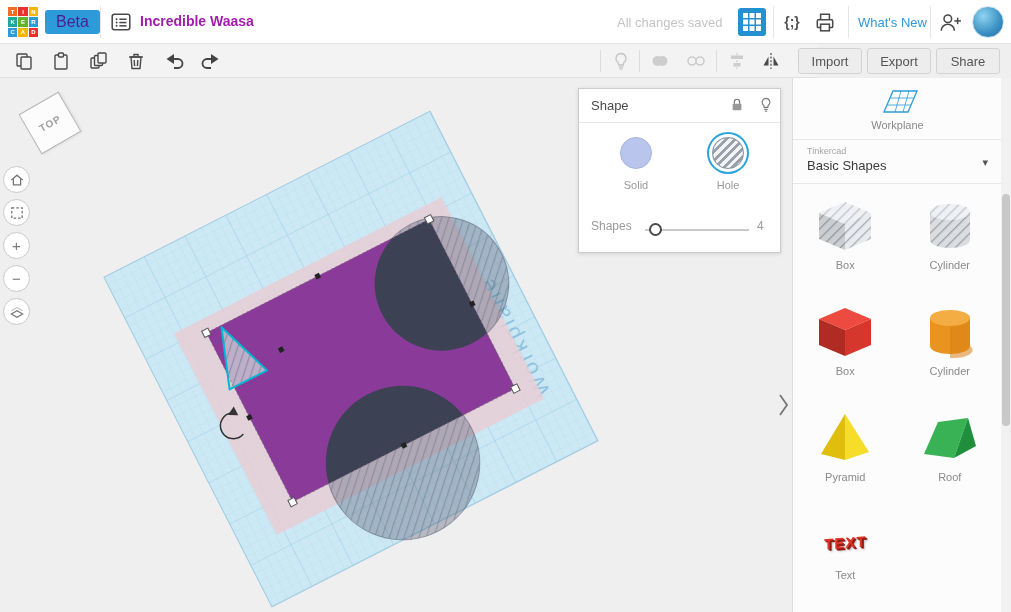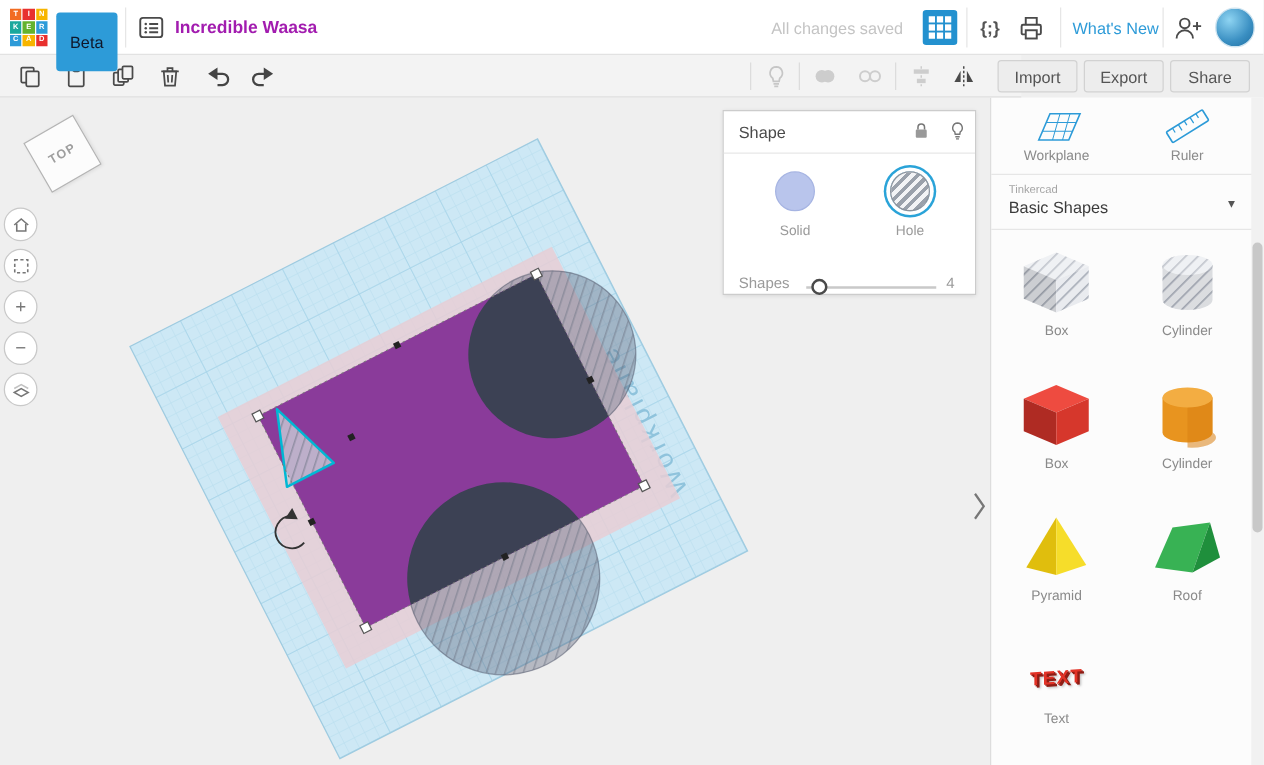--- a/index.html
+++ b/index.html
@@ -3,21 +3,21 @@
 <meta charset="utf-8">
 <style>
   * { margin:0; padding:0; box-sizing:border-box; }
   html,body { width:1011px; height:612px; overflow:hidden; font-family:"Liberation Sans", sans-serif; background:#efefef; }
   .app { position:relative; width:1011px; height:612px; }
 
   
   .header { position:absolute; left:0; top:0; width:1011px; height:44px; background:#fff; border-bottom:1px solid #e2e2e2; z-index:30; }
   .logo { position:absolute; left:8px; top:7px; width:30px; height:30px; display:grid; grid-template-columns:repeat(3,1fr); grid-template-rows:repeat(3,1fr); gap:1px; cursor:pointer; }
   .logo span { display:flex; align-items:center; justify-content:center; color:#fff; font-size:6px; font-weight:bold; }
-  .beta { position:absolute; left:45px; top:10px; background:#2d9bd8; color:#0f172a; font-size:13px; padding:16px 11px; border-radius:3px; }
+  .beta { position:absolute; left:45px; top:10px; background:#2d9bd8; color:#4c1d95; font-size:16px; padding:3px 11px; border-radius:3px; }
   .hsep { position:absolute; top:6px; width:1px; height:32px; background:#e6e6e6; }
   .menu-btn { position:absolute; left:110px; top:11px; width:22px; height:22px; background:none; border:none; cursor:pointer; }
   .design-title { position:absolute; left:140px; top:13px; font-size:14px; font-weight:700; color:#a21caf; }
   .saved { position:absolute; left:617px; top:15px; font-size:13px; color:#c4c4c4; }
   .tile-btn { position:absolute; left:738px; top:8px; width:28px; height:28px; border:none; background:none; cursor:pointer; }
   .hicon { position:absolute; top:11px; width:24px; height:22px; background:none; border:none; cursor:pointer; color:#555; }
   .codeblocks { left:780px; font-size:14px; font-weight:bold; color:#555; }
   .printer { left:813px; }
   .whatsnew { position:absolute; left:858px; top:15px; font-size:13px; color:#2d9bd8; text-decoration:none; cursor:pointer; }
   .invite { left:938px; }
@@ -32,21 +32,21 @@
   
   .canvas { position:absolute; left:0; top:78px; width:792px; height:534px; background:#efefef; overflow:hidden; }
   .scene { position:absolute; left:0; top:0; }
 
   .viewcube { position:absolute; left:27px; top:22px; width:46px; height:46px; background:#fcfcfc; border:1px solid #b5b5b5; transform:rotate(-30deg); display:flex; align-items:center; justify-content:center; cursor:pointer; box-shadow:1px 1px 3px rgba(0,0,0,.08); }
   .viewcube span { font-size:10px; font-weight:bold; color:#9e9e9e; letter-spacing:1px; }
   .navbtn { position:absolute; left:3px; width:27px; height:27px; border-radius:50%; background:#fff; border:1px solid #c9c9c9; display:flex; align-items:center; justify-content:center; color:#777; cursor:pointer; font-size:15px; }
   .navbtn svg { display:block; }
 
   
-  .shape-panel { position:absolute; left:578px; top:10px; width:203px; height:148px; background:#fff; border:1px solid #ccc; box-shadow:0 1px 4px rgba(0,0,0,.12); z-index:10; }
+  .shape-panel { position:absolute; left:578px; top:10px; width:203px; height:165px; background:#fff; border:1px solid #ccc; box-shadow:0 1px 4px rgba(0,0,0,.12); z-index:10; }
   .sp-title { position:absolute; left:12px; top:9px; font-size:13px; color:#4a4a4a; }
   .sp-lock { position:absolute; left:150px; top:8px; width:16px; height:16px; cursor:pointer; background:none; border:none; }
   .sp-bulb { position:absolute; left:179px; top:8px; width:16px; height:16px; cursor:pointer; background:none; border:none; }
   .sp-div { position:absolute; left:0; top:33px; width:100%; height:1px; background:#e7e7e7; }
   .swatch { position:absolute; top:48px; width:32px; height:32px; border-radius:50%; cursor:pointer; }
   .swatch-solid { left:41px; background:#b9c5ec; border:1px solid #a6b4e2; }
   .swatch-hole { left:133px; background:repeating-linear-gradient(135deg, #f2f3f5 0 3px, #9aa1ab 3px 6px); border:1px solid #8b929c; box-shadow:0 0 0 3px #fff, 0 0 0 5px #2aa3d8; }
   .swatch-label { position:absolute; top:90px; width:60px; text-align:center; font-size:11px; color:#9a9a9a; }
   .sp-sides-label { position:absolute; left:12px; top:130px; font-size:12px; color:#9a9a9a; }
   .sp-track { position:absolute; left:66px; top:140px; width:104px; height:2px; background:#c9c9c9; cursor:pointer; }
@@ -363,29 +363,20 @@
   <div class="sidebar">
 
     <div class="sb-top">
       <div class="sb-top-item">
         <svg width="44" height="30" viewBox="0 0 44 30" fill="none" stroke="#2d9bd8" stroke-width="1.3">
           <polygon points="8,26 17,5 41,5 32,26"></polygon>
           <path d="M14.2,12 h23.6 M11.2,19 h23.6 M25,5 l-6,21 M33,5 l-6,21" stroke-width="0.8"></path>
         </svg>
         <span class="lbl">Workplane</span>
       </div>
-      <div class="sb-top-item">
-        <svg width="44" height="30" viewBox="0 0 44 30" fill="none" stroke="#2d9bd8" stroke-width="1.3">
-          <g transform="rotate(-32 22 15)">
-            <rect x="5" y="10" width="34" height="10" rx="1"></rect>
-            <path d="M11 10 v4 M16.5 10 v5.5 M22 10 v4 M27.5 10 v5.5 M33 10 v4" stroke-width="1"></path>
-          </g>
-        </svg>
-        <span class="lbl">Ruler</span>
-      </div>
     </div>
 
     <div class="sb-drop">
       <span class="sb-kicker">Tinkercad</span>
       <span class="sb-cat">Basic Shapes</span>
       <span class="sb-chevron">▾</span>
     </div>
 
     <div class="sb-grid">
 

